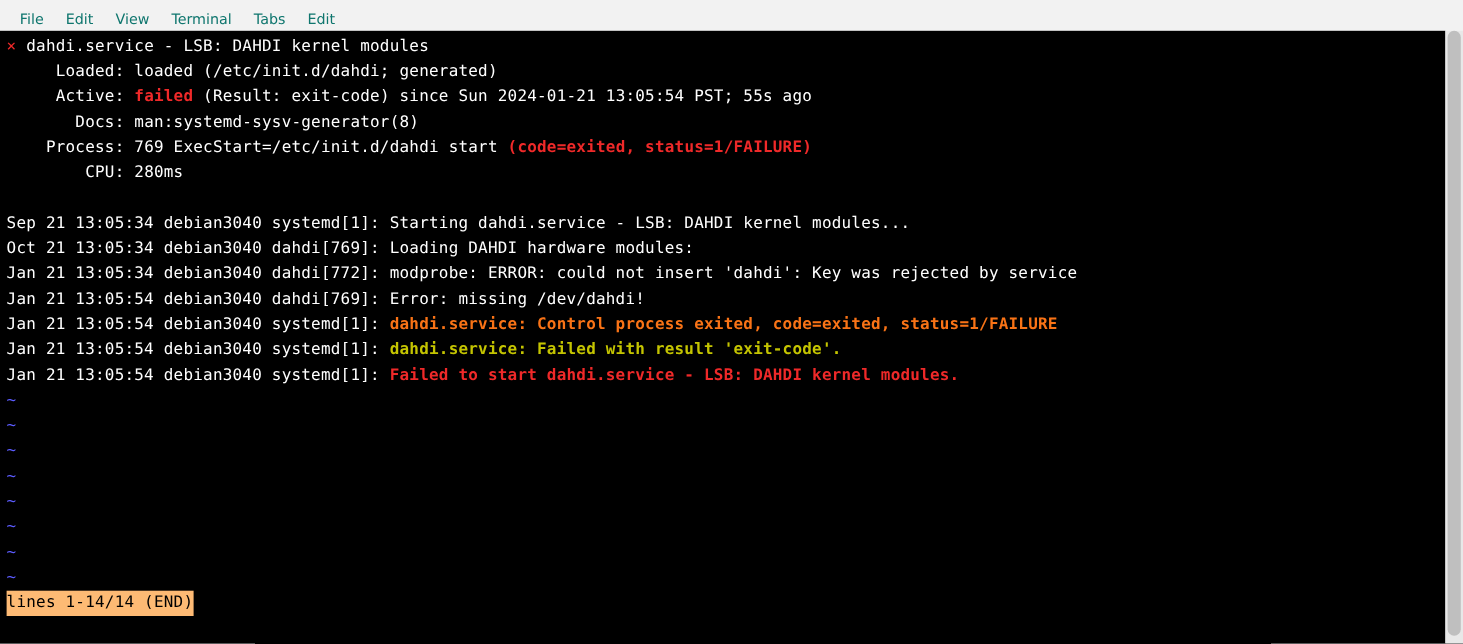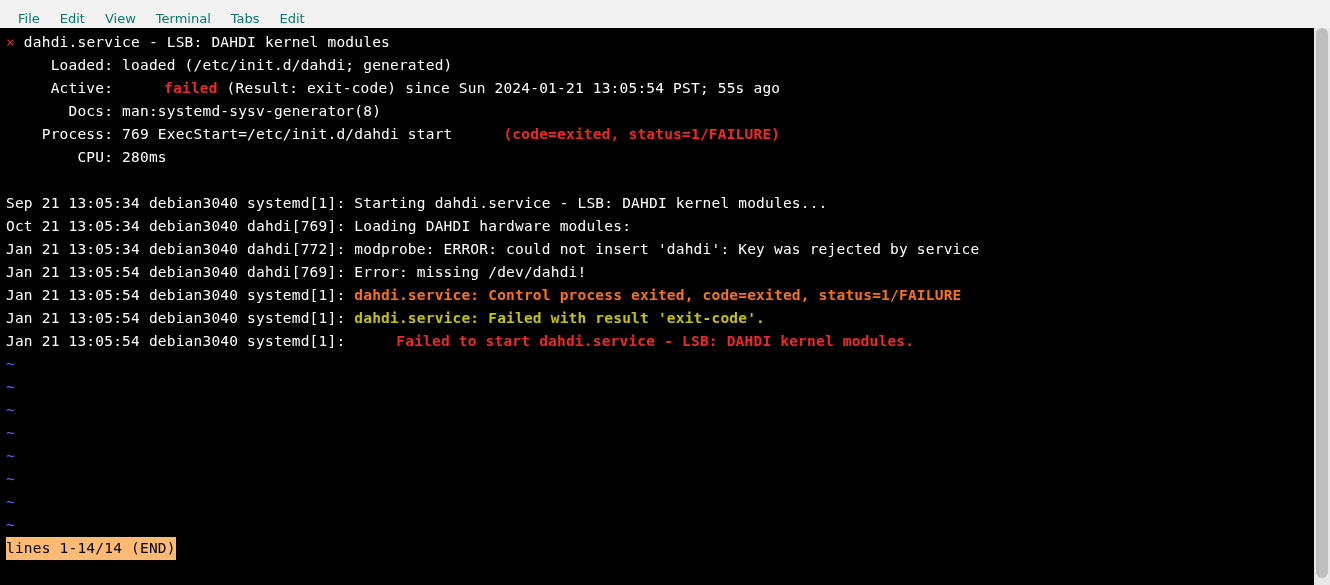--- a/index.html
+++ b/index.html
@@ -52,21 +52,21 @@
   .scrollbar-thumb {
     position: absolute;
     top: 0;
     left: 2px;
     width: 12px;
     height: 550px;
     background: #bfbfbf;
     border-radius: 6px;
   }
   .red-x { color: #ef2929; }
-  .red-bold { color: #ef2929; font-weight: bold; margin-left: 42px; }
+  .red-bold { color: #ef2929; font-weight: bold; }
   .white-bold { color: #f97316; font-weight: bold; }
   .yellow-bold { color: #c4c400; font-weight: bold; }
   .tilde { color: #5c5cff; }
   .status-line {
     display: inline-block;
     background: #fdba74;
     color: #000000;
   }
 </style>
 </head>

